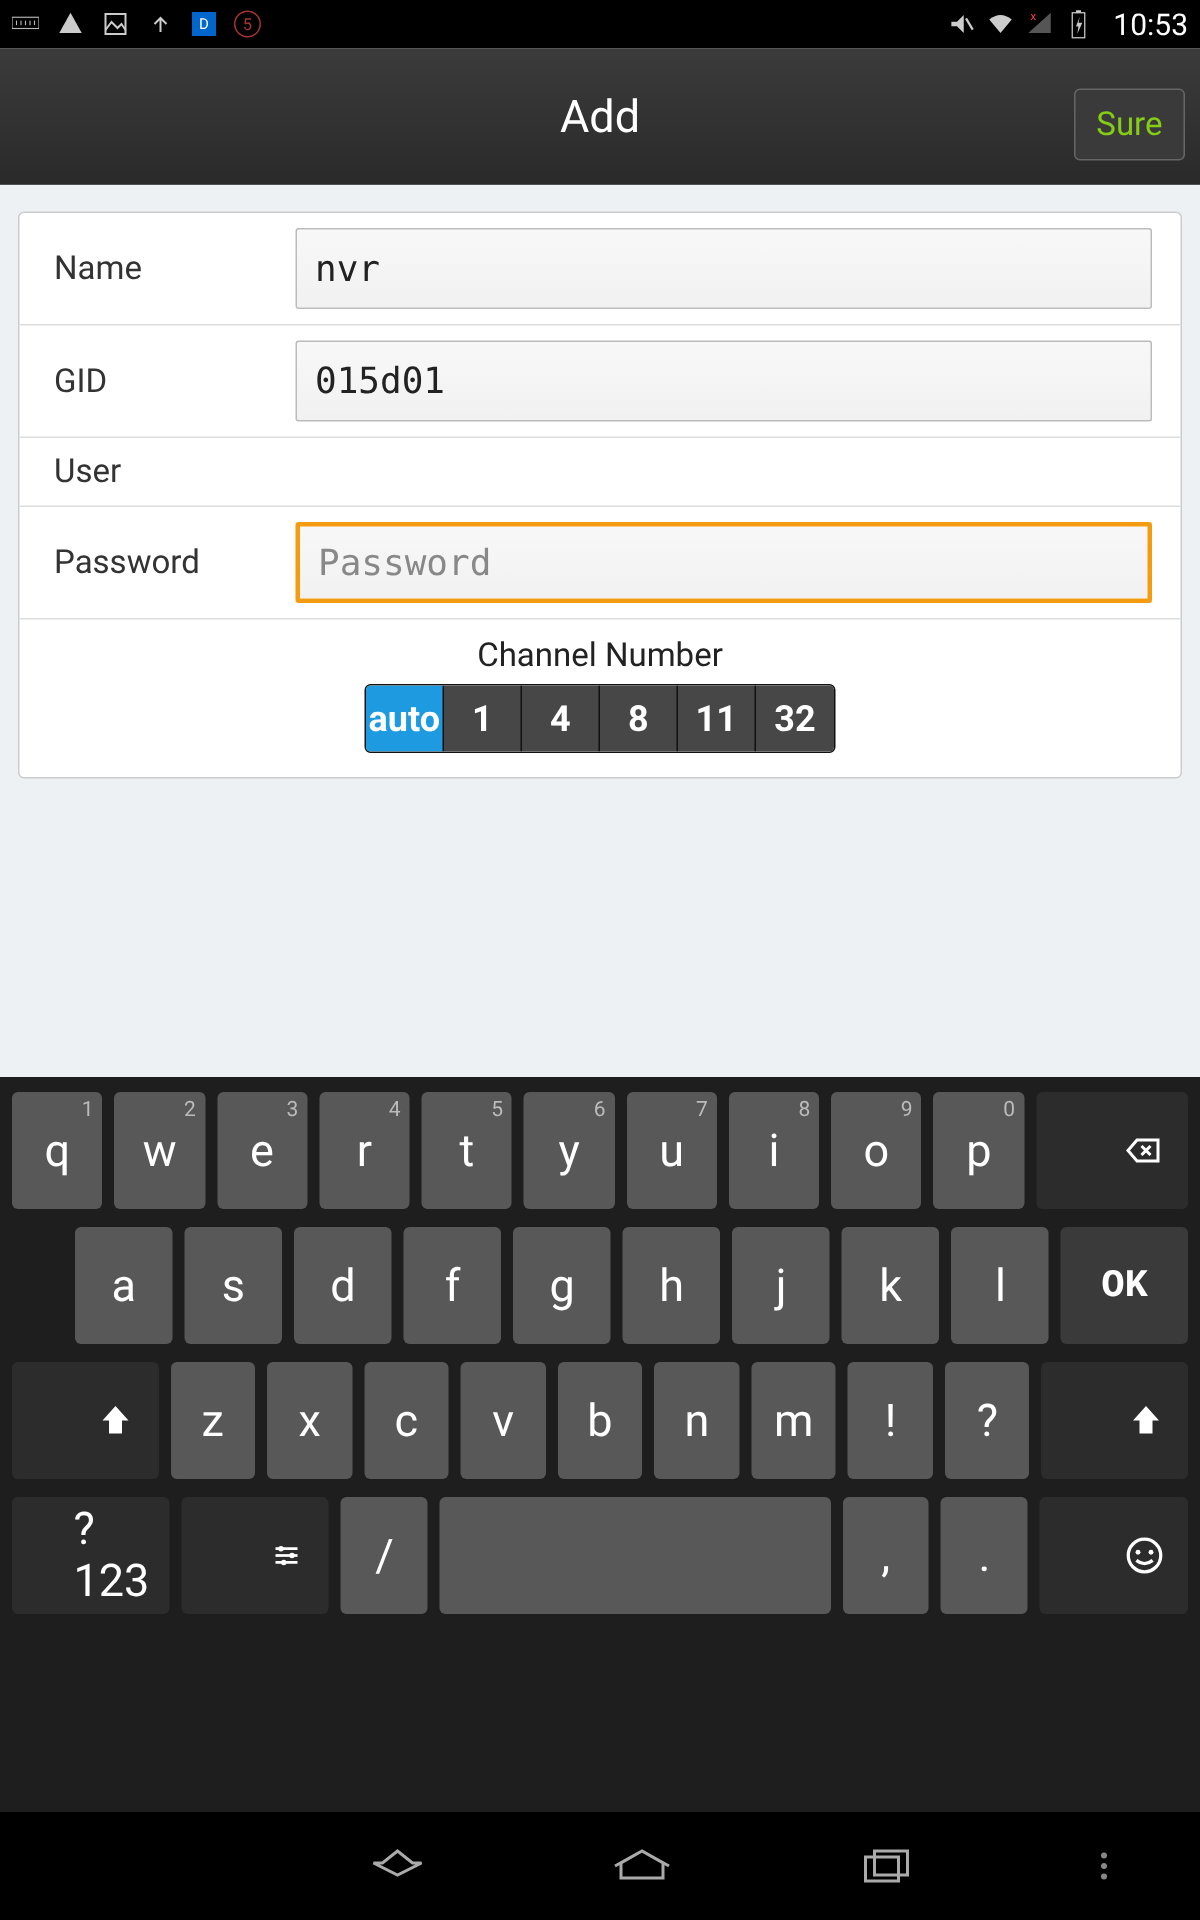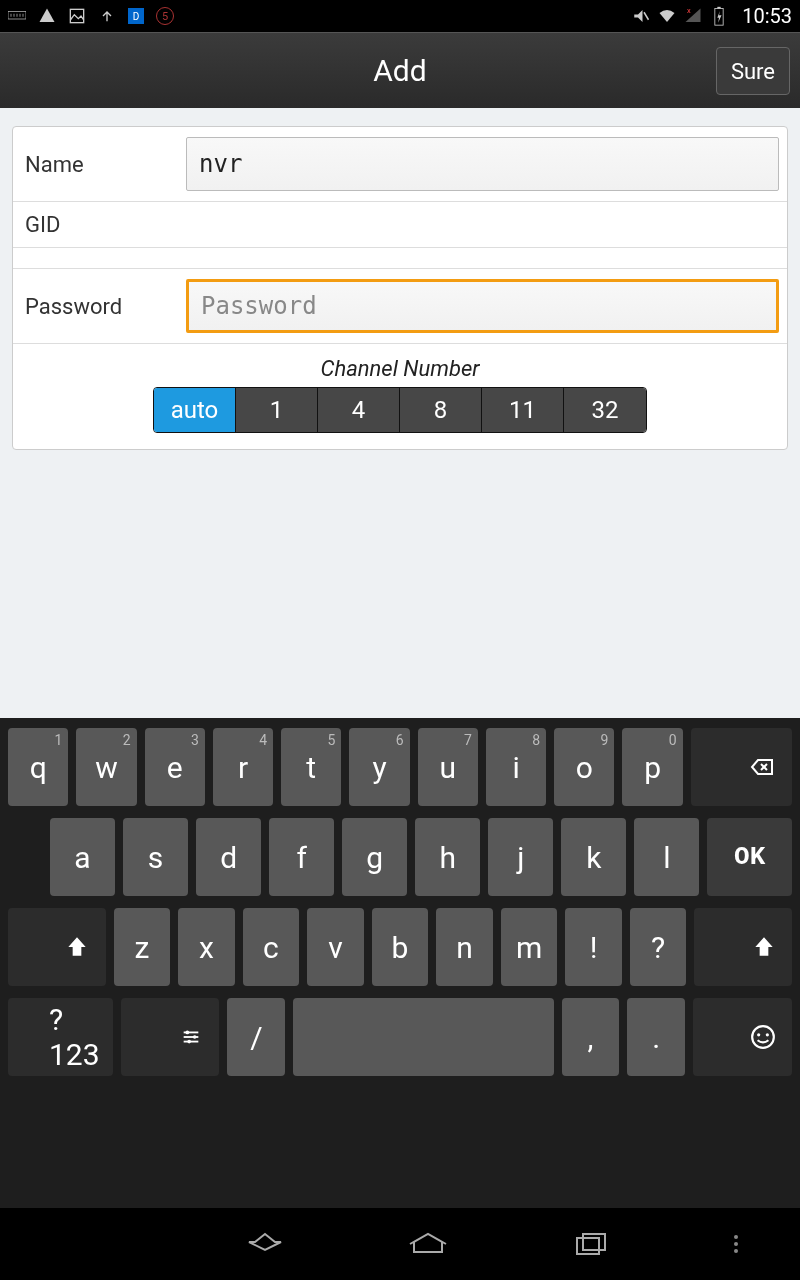--- a/index.html
+++ b/index.html
@@ -7,39 +7,39 @@
   body { background: #000; display: flex; flex-direction: column; }
 
   
   .status-bar { height: 32px; background: #000; color: #fff; display: flex; align-items: center; padding: 0 8px; font-size: 18px; }
   .status-left { display: flex; gap: 12px; align-items: center; }
   .status-right { margin-left: auto; display: flex; gap: 8px; align-items: center; }
   .status-icon { width: 18px; height: 18px; display: inline-flex; align-items: center; justify-content: center; }
   .status-time { font-size: 20px; margin-left: 6px; }
 
   
-  .app-header { height: 76px; background: linear-gradient(#3b3b3b,#2a2a2a); display: flex; align-items: center; justify-content: center; position: relative; border-top: 1px solid #555; }
+  .app-header { height: 91px; background: linear-gradient(#3b3b3b,#2a2a2a); display: flex; align-items: center; justify-content: center; position: relative; border-top: 1px solid #555; }
   .app-title { color: #fff; font-size: 30px; font-weight: 400; }
-  .sure-btn { position: absolute; right: 10px; top: 14px; height: 48px; padding: 0 14px; background: #3a3a3a; color: #ffffff; border: 1px solid #666; border-radius: 4px; font-size: 22px; display:flex; align-items:center; }
+  .sure-btn { position: absolute; right: 10px; top: 26px; height: 48px; padding: 0 14px; background: #3a3a3a; color: #84cc16; border: 1px solid #666; border-radius: 4px; font-size: 22px; display:flex; align-items:center; }
 
   
   .form-area { background: #eef1f3; flex: 1; padding: 18px 12px 0 12px; }
   .card { background: #fff; border: 1px solid #ccc; border-radius: 4px; overflow: hidden; }
-  .row { display: flex; align-items: center; border-bottom: 1px solid #ddd; padding: 10px 8px; }
+  .row { display: flex; align-items: center; border-bottom: 1px solid #ddd; padding: 10px 19px; }
   .row:last-child { border-bottom: none; }
   .label { width: 165px; font-size: 22px; color: #333; padding-left: 4px; }
   .field { flex: 1; border-radius: 15px; }
   .input { width: 100%; height: 54px; border: 1px solid #bbb; border-radius: 2px; font-size: 24px; padding: 0 12px; font-family: monospace; background: linear-gradient(#f8f8f8,#f1f1f1); color:#222; }
   .input.focused { border: 3px solid #f39c12; outline: none; }
   .input::placeholder { color: #888; }
 
   .channel-wrap { text-align: center; padding: 12px 0 16px; }
-  .channel-label { font-size: 22px; color: #222; margin-bottom: 6px; font-style: italic; }
+  .channel-label { font-size: 22px; color: #222; margin-bottom: 6px; }
   .seg { display: inline-flex; border: 1px solid #111; border-radius: 4px; overflow: hidden; }
-  .seg-btn { width: 82px; height: 44px; background: #474747; color: #fff; font-size: 24px; display: flex; align-items: center; justify-content: center; border-right: 1px solid #111; }
+  .seg-btn { width: 52px; height: 44px; background: #474747; color: #fff; font-size: 24px; display: flex; align-items: center; justify-content: center; border-right: 1px solid #111; font-weight: bold; }
   .seg-btn:last-child { border-right: none; }
   .seg-btn.active { background: #1e9ae0; }
 
   
   .keyboard { height: 490px; background: #1e1e1e; display: flex; flex-direction: column; padding: 10px 8px 4px; gap: 12px; }
   .krow { display: flex; gap: 8px; justify-content: center; }
   .key { background: #585858; color: #fff; border-radius: 4px; height: 78px; display: flex; align-items: center; justify-content: center; font-size: 30px; position: relative; flex:1; }
   .key .num { position: absolute; top: 4px; right: 6px; font-size: 14px; color: #bbb; }
   .key.dark { background: #2c2c2c; padding-left: 41px; }
   .key.ok { background: #3a3a3a; font-size: 26px; font-weight: bold; }
@@ -122,22 +122,24 @@
 </div>
 
 <div class="form-area">
   <div class="card">
     <div class="row">
       <div class="label">Name</div>
       <div class="field"><input class="input" value="nvr" style=""></div>
     </div>
     <div class="row">
       <div class="label">GID</div>
-    </div>
-    <div class="row">
+      <div class="field"><input class="input" value="015d01" style=""></div>
+    </div>
+    <div class="row">
+      <div class="label">User</div>
     </div>
     <div class="row">
       <div class="label">Password</div>
       <div class="field"><input class="input focused" type="text" placeholder="Password" style=""></div>
     </div>
     <div class="channel-wrap">
       <div class="channel-label">Channel Number</div>
       <div class="seg" id="seg">
           <div class="seg-btn active">auto</div>
           <div class="seg-btn">1</div>

